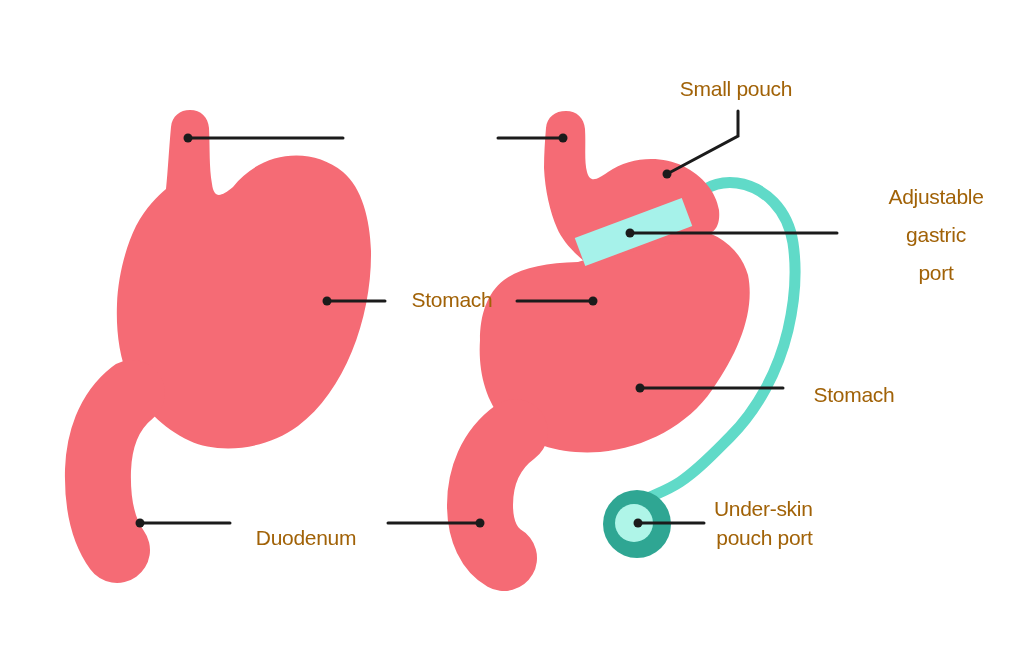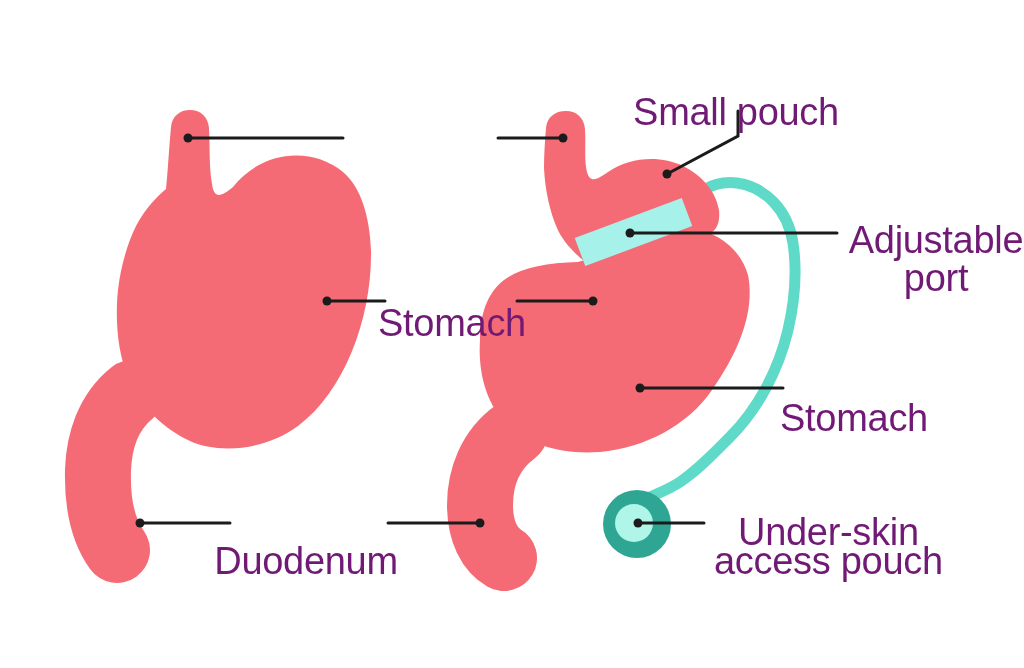--- a/index.html
+++ b/index.html
@@ -2,25 +2,25 @@
 <html><head>
 <meta charset="utf-8">
 <style>
   html,body{margin:0;padding:0;background:#fff;}
   .canvas{
     position:relative;width:1024px;height:668px;background:#ffffff;
     font-family:"Liberation Sans","DejaVu Sans",sans-serif;overflow:hidden;
   }
   .canvas svg{position:absolute;left:0;top:0;}
   .label{
-    position:absolute;color:#701a75;font-size:38px;font-weight:500;
+    position:absolute;color:#a16207;font-size:21px;font-weight:500;
     letter-spacing:-0.3px;white-space:nowrap;transform:translate(-50%,-50%);
-    text-align:center;line-height:1.1;margin-top:24px;
+    text-align:center;line-height:1.1;
   }
-  .label.left-align{transform:translate(0,-50%);text-align:center;}
+  .label.left-align{transform:translate(0,-50%);text-align:right;}
   .label.loose{line-height:38px;}
   .label.tight{line-height:29px;}
 </style>
 </head>
 <body>
 
 <div class="canvas">
 
   <svg width="1024" height="668" viewBox="0 0 1024 668">
 
@@ -111,25 +111,26 @@
 
 
   <div class="label" style="left:452px;top:300px">Stomach</div>
 
   <div class="label" style="left:306px;top:538px">Duodenum</div>
 
   <div class="label" style="left:736px;top:89px">Small pouch</div>
 
   <div class="label loose" style="left:936px;top:235px">
     <div>Adjustable</div>
+    <div>gastric</div>
     <div>port</div>
   </div>
 
   <div class="label tight" style="left:854px;top:394px">
     <div>Stomach</div>
   </div>
 
   <div class="label tight left-align" style="left:714px;top:523px">
     <div>Under-skin</div>
-    <div>access pouch</div>
+    <div>pouch port</div>
   </div>
 
 </div>
 
 </body></html>

